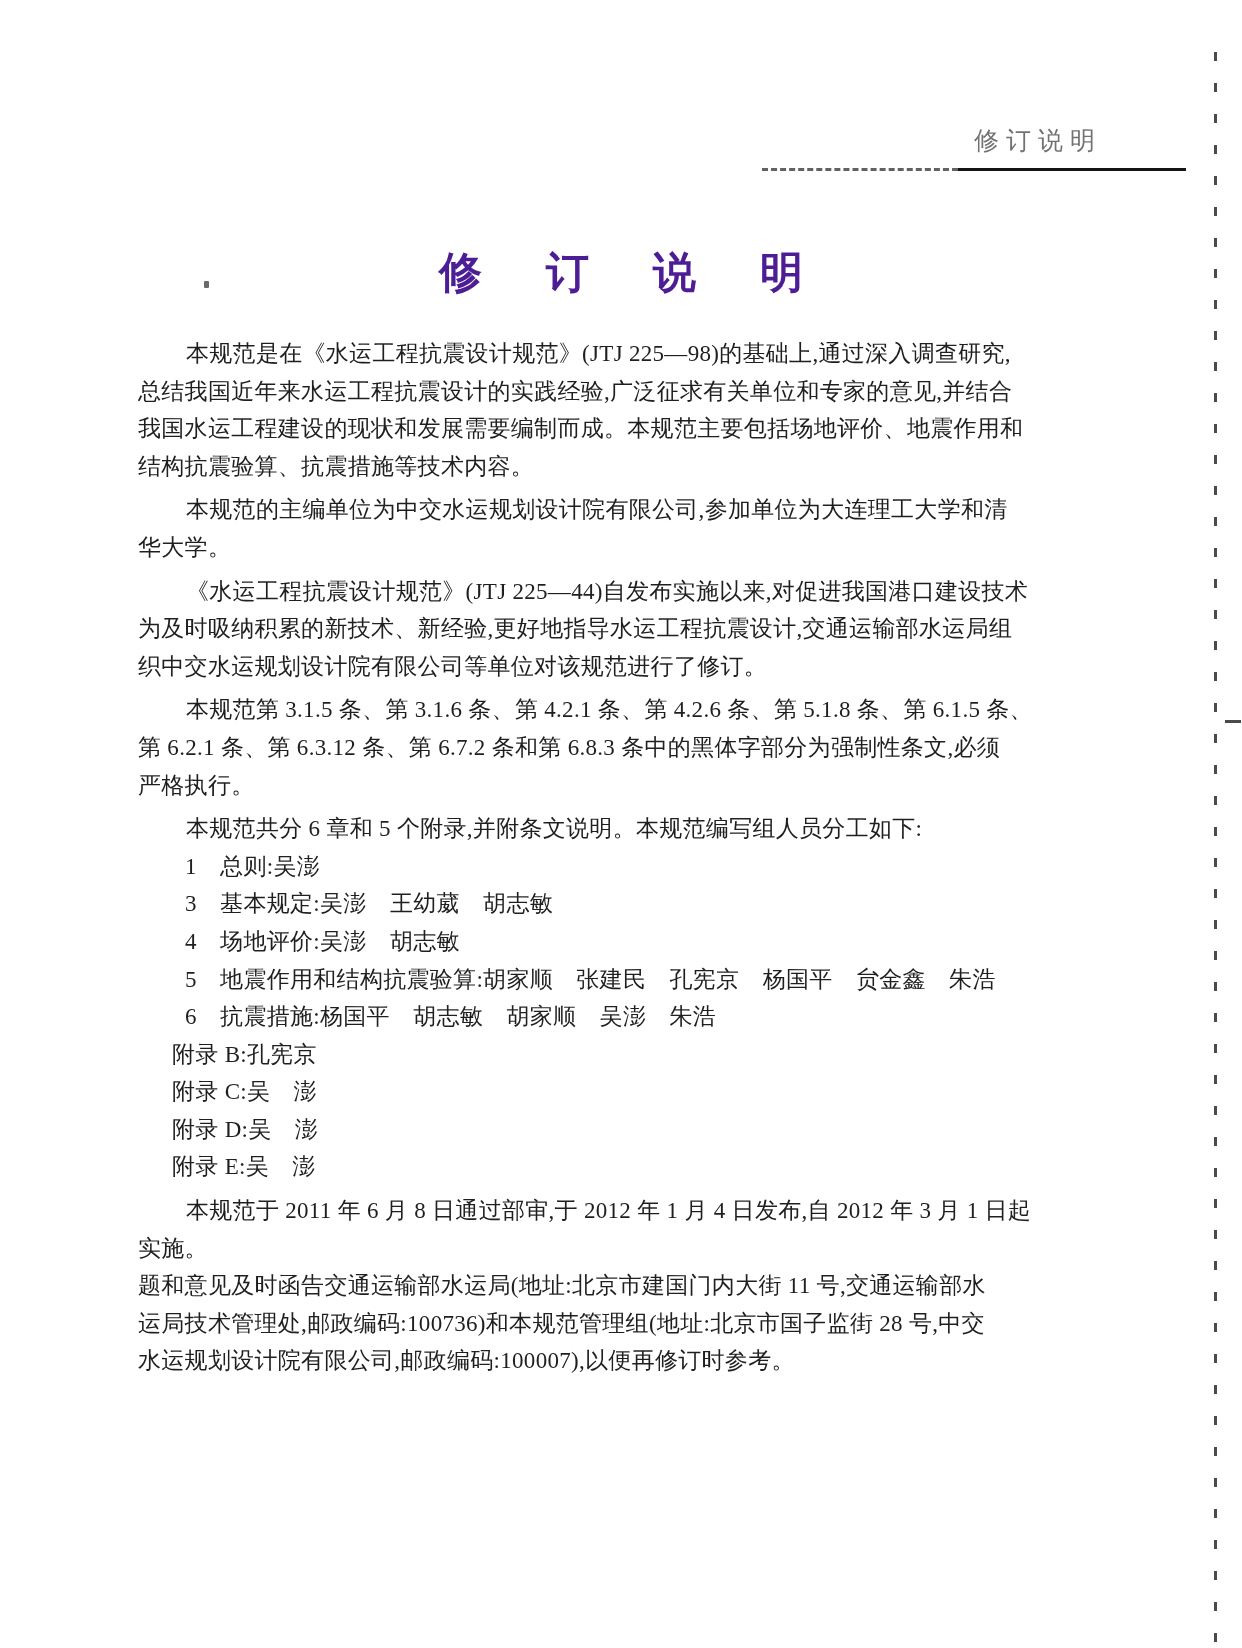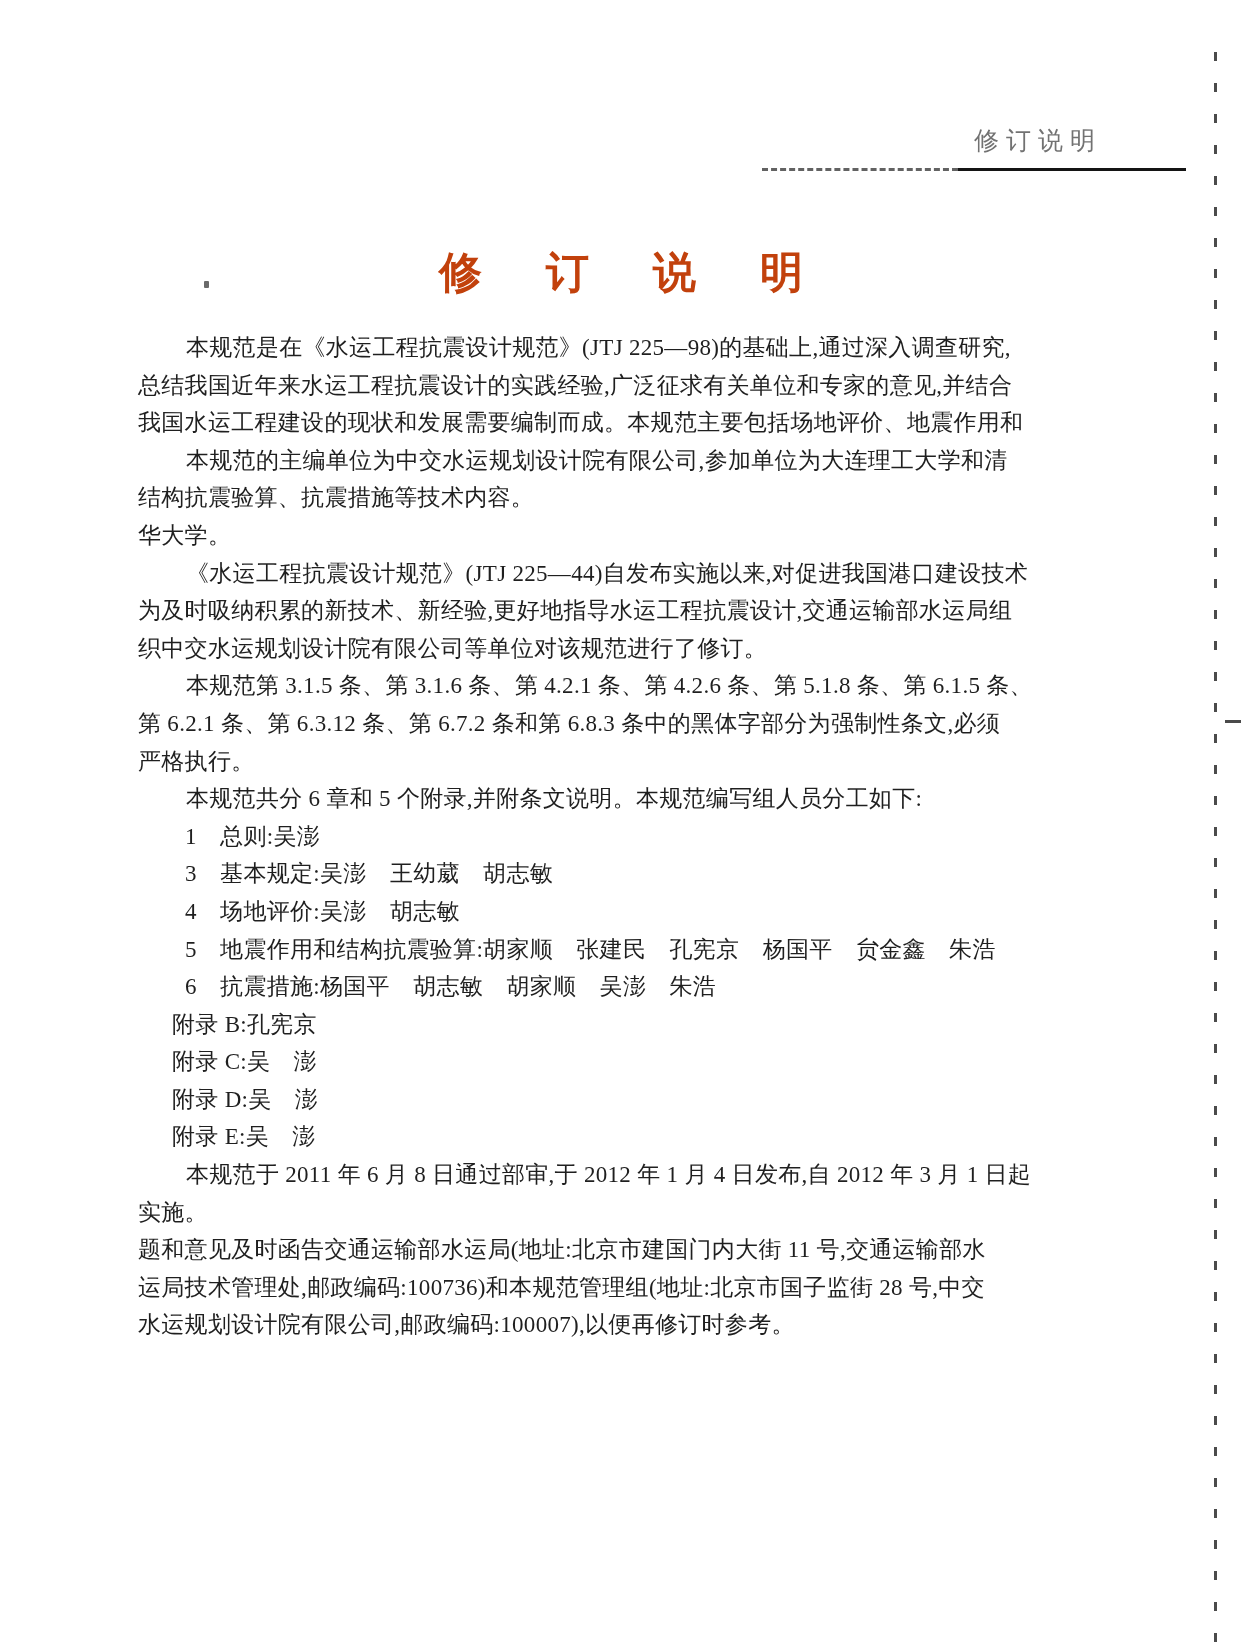--- a/index.html
+++ b/index.html
@@ -50,38 +50,38 @@
     position: absolute;
     top: 244px;
     left: 0;
     width: 100%;
     margin: 0;
     text-align: center;
     font-size: 43px;
     font-weight: bold;
     letter-spacing: 0.62em;
     text-indent: 0.62em; 
-    color: #c2410c;
+    color: #4c1d95;
     white-space: pre;
   }
   
   .body-text {
     position: absolute;
     top: 329px;
     left: 138px;
     width: 914px;
   }
   .line {
     font-size: 23px;
     line-height: 37.6px;
     height: 37.6px;
     white-space: pre;
     letter-spacing: 0.3px;
   }
-  .first    { padding-left: 48px; }
+  .first    { padding-left: 48px; margin-top: 6px; }
   .cont     { padding-left: 0; }
   .list     { padding-left: 47px; }
   .appendix { padding-left: 34px; }
   
   .scan-vline {
     position: absolute;
     top: 52px;
     left: 1214px;
     width: 3px;
     height: 1590px;
@@ -120,22 +120,22 @@
     <span class="rule-dashed"></span>
     <span class="rule-solid"></span>
   </div>
 
   <h1 class="doc-title">修 订 说 明</h1>
 
   <div class="body-text" id="body-lines">
       <div class="line first">本规范是在《水运工程抗震设计规范》(JTJ 225—98)的基础上,通过深入调查研究,</div>
       <div class="line cont">总结我国近年来水运工程抗震设计的实践经验,广泛征求有关单位和专家的意见,并结合</div>
       <div class="line cont">我国水运工程建设的现状和发展需要编制而成。本规范主要包括场地评价、地震作用和</div>
+      <div class="line cont">结构抗震验算、抗震措施等技术内容。</div>
       <div class="line first">本规范的主编单位为中交水运规划设计院有限公司,参加单位为大连理工大学和清</div>
-      <div class="line cont">结构抗震验算、抗震措施等技术内容。</div>
       <div class="line cont">华大学。</div>
       <div class="line first">《水运工程抗震设计规范》(JTJ 225—44)自发布实施以来,对促进我国港口建设技术</div>
       <div class="line cont">为及时吸纳积累的新技术、新经验,更好地指导水运工程抗震设计,交通运输部水运局组</div>
       <div class="line cont">织中交水运规划设计院有限公司等单位对该规范进行了修订。</div>
       <div class="line first">本规范第 3.1.5 条、第 3.1.6 条、第 4.2.1 条、第 4.2.6 条、第 5.1.8 条、第 6.1.5 条、</div>
       <div class="line cont">第 6.2.1 条、第 6.3.12 条、第 6.7.2 条和第 6.8.3 条中的黑体字部分为强制性条文,必须</div>
       <div class="line cont">严格执行。</div>
       <div class="line first">本规范共分 6 章和 5 个附录,并附条文说明。本规范编写组人员分工如下:</div>
       <div class="line list">1　总则:吴澎</div>
       <div class="line list">3　基本规定:吴澎　王幼葳　胡志敏</div>

